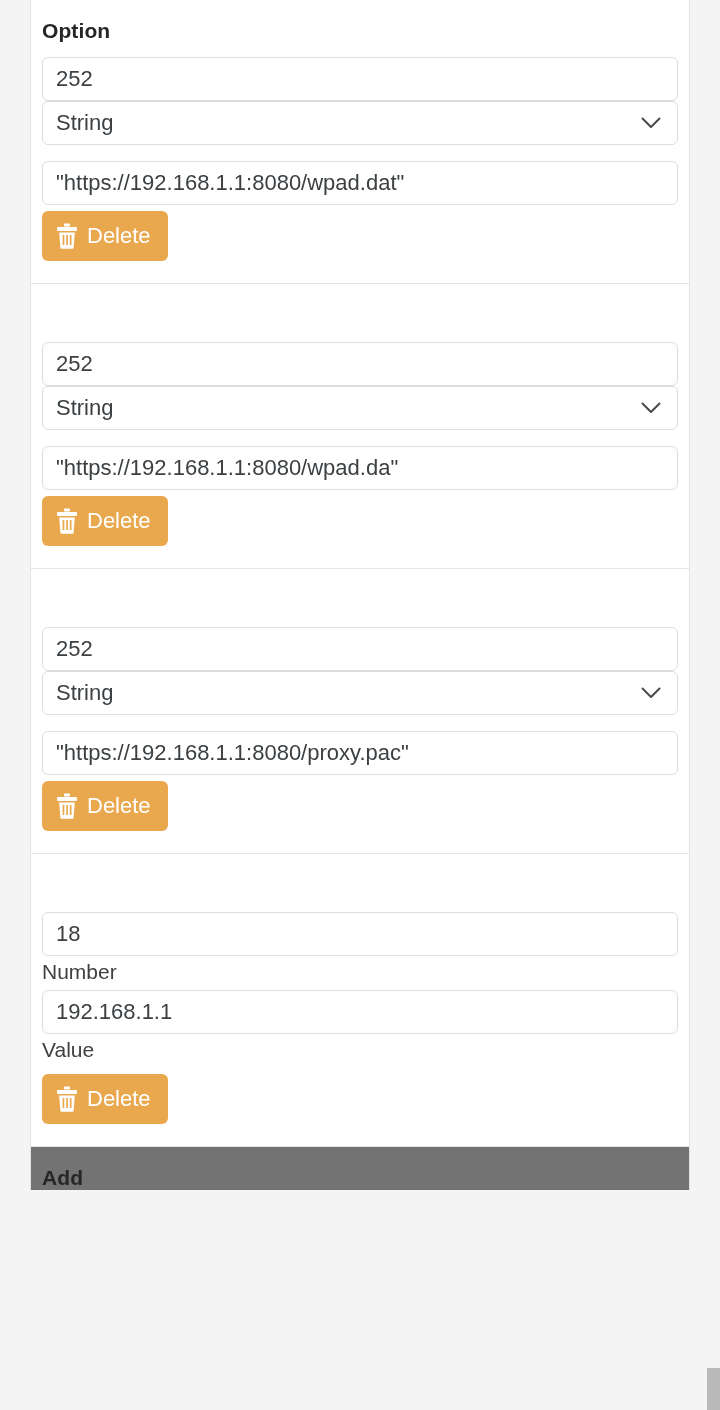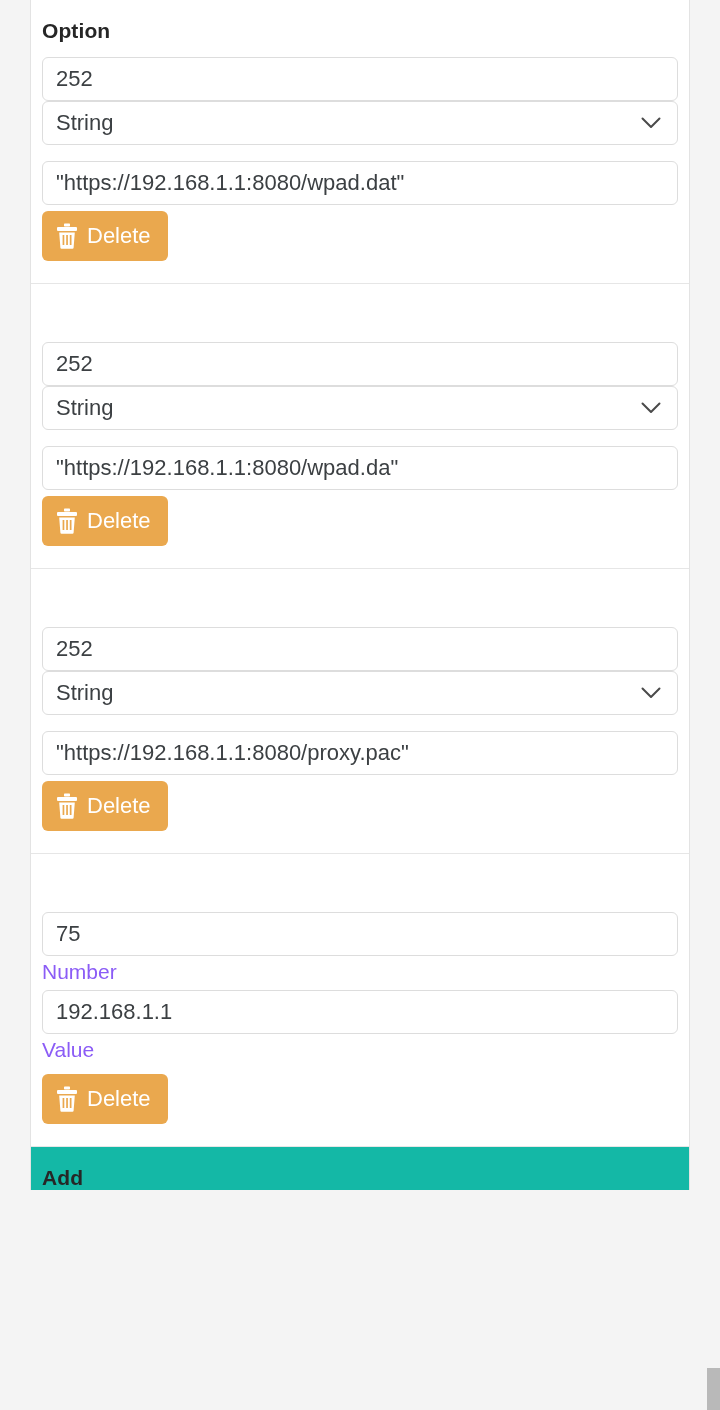--- a/index.html
+++ b/index.html
@@ -88,21 +88,21 @@
     width: 22px;
     display: flex;
     align-items: center;
     justify-content: center;
     pointer-events: none;
   }
   .chevron svg { display: block; }
 
   .sublabel {
     font-size: 21px;
-    color: #8b5cf6;
+    color: #404040;
     line-height: 26px;
     padding: 3px 0 5px 0;
     margin-bottom: 0;
   }
 
   .del-btn {
     display: inline-flex;
     gap: 9px;
     background: #eaa84e;
     border: none;
@@ -120,21 +120,21 @@
     width: 22px;
     height: 26px;
     flex: none;
   }
   .del-btn .trash svg { display: block; }
 
   
   .card-bottom {
     border-top: 1px solid #e6e6e6;
     padding: 0 11px;
-    background: #14b8a6;
+    background: #737373;
   }
   .card-bottom .card-head {
     padding-top: 19px;
     padding-bottom: 0;
   }
 
   
   .scrollbar-track {
     position: absolute;
     right: 0;
@@ -235,21 +235,21 @@
             <rect x="10.2" y="12" width="1.7" height="10" fill="#eaa84e"></rect>
             <rect x="13.8" y="12" width="1.7" height="10" fill="#eaa84e"></rect>
           </svg>
         </span>
         <span>Delete</span>
       </button>
     </div>
 
     <div class="card">
       <div class="card-head spacer">&nbsp;</div>
-      <div class="field">75</div>
+      <div class="field">18</div>
       <div class="sublabel">Number</div>
       <div class="field">192.168.1.1</div>
       <div class="sublabel">Value</div>
       <button class="del-btn">
         <span class="trash">
           <svg width="22" height="26" viewBox="0 0 22 26">
             <rect x="8" y="0.5" width="6" height="3" rx="0.7" fill="#ffffff"></rect>
             <rect x="1" y="4" width="20" height="4" rx="1" fill="#ffffff"></rect>
             <path d="M3.2 9.5 h15.6 l-1.2 15.2 a1.1 1.1 0 0 1 -1.1 1 H5.5 a1.1 1.1 0 0 1 -1.1 -1 Z" fill="#ffffff"></path>
             <rect x="6.6" y="12" width="1.7" height="10" fill="#eaa84e"></rect>

